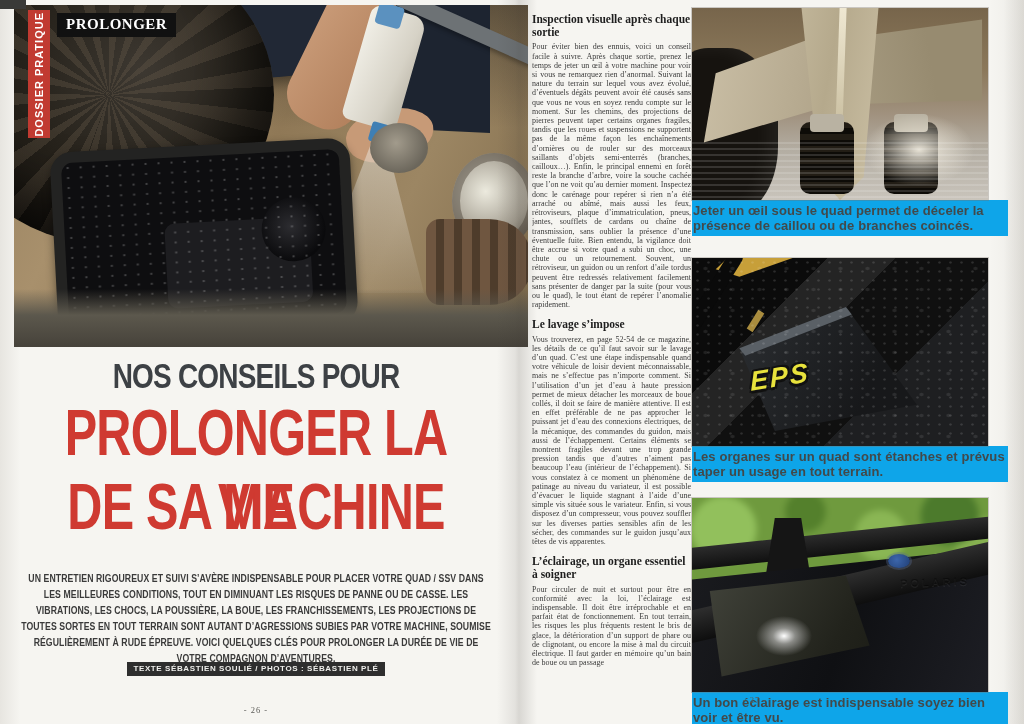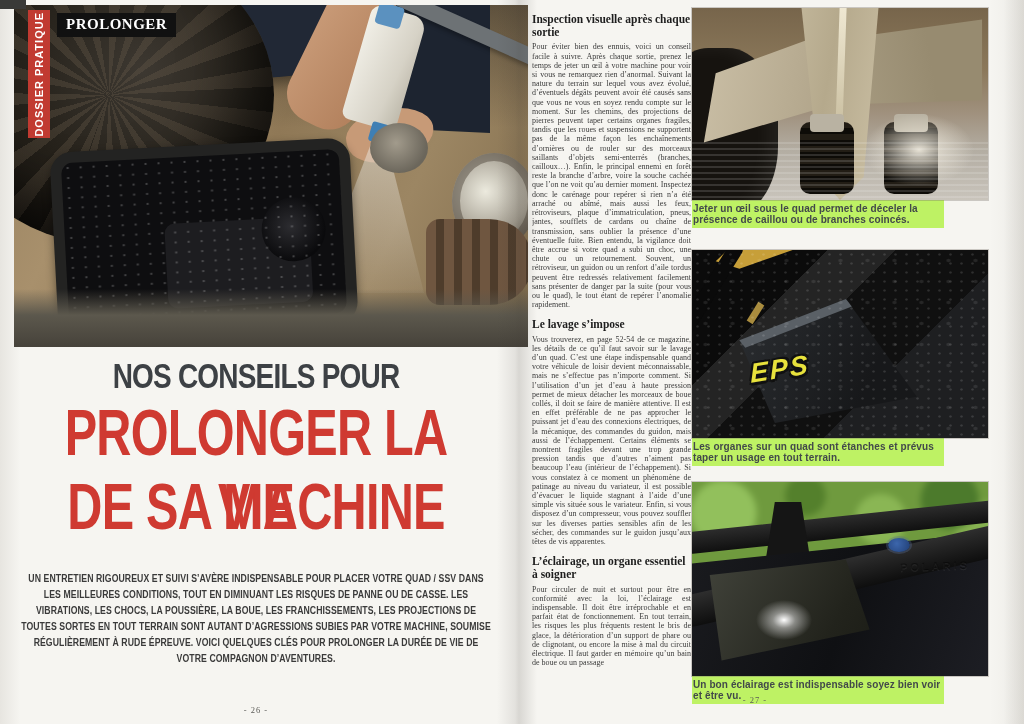--- a/index.html
+++ b/index.html
@@ -82,21 +82,21 @@
   
   .col { position:absolute; left:532px; top:13px; width:159px; height:700px; overflow:hidden;
          font-family:"Liberation Serif", serif; color:#3b3b3b; }
   .col h3 { font-size:11.5px; line-height:1.15; color:#1d1d1d; margin:9px 0 3px; font-family:"Liberation Serif", serif; }
   .col h3.first { margin-top:0; }
   .col p { font-size:8px; line-height:9.2px; text-align:justify; }
 
   
   .pcol { position:absolute; left:692px; top:8px; width:296px; }
   .rphoto { position:relative; width:296px; overflow:hidden; box-shadow:0 0 0 1px rgba(120,115,105,.35); }
-  .cap { width:252px; background:#bef264; color:#42494a; font-size:10px; font-weight:bold;
+  .cap { width:316px; background:#0ea5e9; color:#42494a; font-size:13px; font-weight:bold;
          padding:3px 2px 3px 1px; letter-spacing:.1px; }
   .gap22 { height:22px; } .gap16 { height:16px; }
 
   
   .photo2 { height:192px; background:linear-gradient(to bottom,#77654b 0%,#8b785a 32%,#a0917e 55%,#b3ada2 74%,#c9c4bb 100%); }
   .p2-wet { position:absolute; left:0; bottom:0; width:100%; height:30%;
             background:repeating-linear-gradient(to bottom, rgba(255,255,255,.14) 0 2px, rgba(0,0,0,0) 2px 6px); }
   .p2-tire-l { position:absolute; left:-34px; top:40px; width:120px; height:170px; background:#16130f; border-radius:42%;
             box-shadow:inset -10px 0 18px rgba(255,255,255,.06); }
   .p2-plate-l { position:absolute; inset:0; background:linear-gradient(100deg,#cdc2a9,#a2957a 70%);
@@ -197,20 +197,23 @@
 
   <div class="banner">
     <span>DOSSIER PRATIQUE</span>
   </div>
   <div class="tag">PROLONGER</div>
 
   <div class="kicker">NOS CONSEILS POUR</div>
   <div class="hl hl1">PROLONGER LA VIE</div>
   <div class="hl hl2">DE SA MACHINE</div>
   <div class="intro">UN ENTRETIEN RIGOUREUX ET SUIVI S’AVÈRE INDISPENSABLE POUR PLACER VOTRE QUAD / SSV DANS LES MEILLEURES CONDITIONS, TOUT EN DIMINUANT LES RISQUES DE PANNE OU DE CASSE. LES VIBRATIONS, LES CHOCS, LA POUSSIÈRE, LA BOUE, LES FRANCHISSEMENTS, LES PROJECTIONS DE TOUTES SORTES EN TOUT TERRAIN SONT AUTANT D’AGRESSIONS SUBIES PAR VOTRE MACHINE, SOUMISE RÉGULIÈREMENT À RUDE ÉPREUVE. VOICI QUELQUES CLÉS POUR PROLONGER LA DURÉE DE VIE DE VOTRE COMPAGNON D’AVENTURES.</div>
+  <div class="byline-row">
+    <span class="byline">TEXTE SÉBASTIEN SOULIÉ / PHOTOS : SÉBASTIEN PLÉ</span>
+  </div>
   <div class="pagenum pn26">- 26 -</div>
 
   <div class="gutter"></div>
 
   <div class="col">
     <h3 class="first">Inspection visuelle après chaque sortie</h3>
     <p>Pour éviter bien des ennuis, voici un conseil facile à suivre. Après chaque sortie, prenez le temps de jeter un œil à votre machine pour voir si vous ne remarquez rien d’anormal. Suivant la nature du terrain sur lequel vous avez évolué, d’éventuels dégâts peuvent avoir été causés sans que vous ne vous en soyez rendu compte sur le moment. Sur les chemins, des projections de pierres peuvent taper certains organes fragiles, tandis que les roues et suspensions ne supportent pas de la même façon les enchaînements d’ornières ou de rouler sur des morceaux saillants d’objets semi-enterrés (branches, cailloux…). Enfin, le principal ennemi en forêt reste la branche d’arbre, voire la souche cachée que l’on ne voit qu’au dernier moment. Inspectez donc le carénage pour repérer si rien n’a été arraché ou abîmé, mais aussi les feux, rétroviseurs, plaque d’immatriculation, pneus, jantes, soufflets de cardans ou chaîne de transmission, sans oublier la présence d’une éventuelle fuite. Bien entendu, la vigilance doit être accrue si votre quad a subi un choc, une chute ou un retournement. Souvent, un rétroviseur, un guidon ou un renfort d’aile tordus peuvent être redressés relativement facilement sans présenter de danger par la suite (pour vous ou le quad), le tout étant de repérer l’anomalie rapidement.</p>
     <h3>Le lavage s’impose</h3>
     <p>Vous trouverez, en page 52-54 de ce magazine, les détails de ce qu’il faut savoir sur le lavage d’un quad. C’est une étape indispensable quand votre véhicule de loisir devient méconnaissable, mais ne s’effectue pas n’importe comment. Si l’utilisation d’un jet d’eau à haute pression permet de mieux détacher les morceaux de boue collés, il doit se faire de manière attentive. Il est en effet préférable de ne pas approcher le puissant jet d’eau des connexions électriques, de la mécanique, des commandes du guidon, mais aussi de l’échappement. Certains éléments se montrent fragiles devant une trop grande pression tandis que d’autres n’aiment pas beaucoup l’eau (intérieur de l’échappement). Si vous constatez à ce moment un phénomène de patinage au niveau du variateur, il est possible d’évacuer le liquide stagnant à l’aide d’une simple vis située sous le variateur. Enfin, si vous disposez d’un compresseur, vous pouvez souffler sur les diverses parties sensibles afin de les sécher, des commandes sur le guidon jusqu’aux têtes de vis apparentes.</p>
     <h3>L’éclairage, un organe essentiel à soigner</h3>

